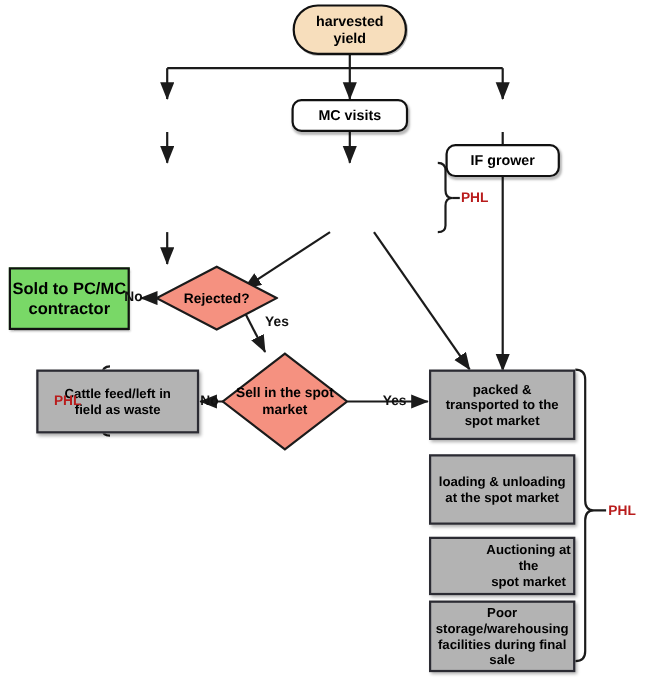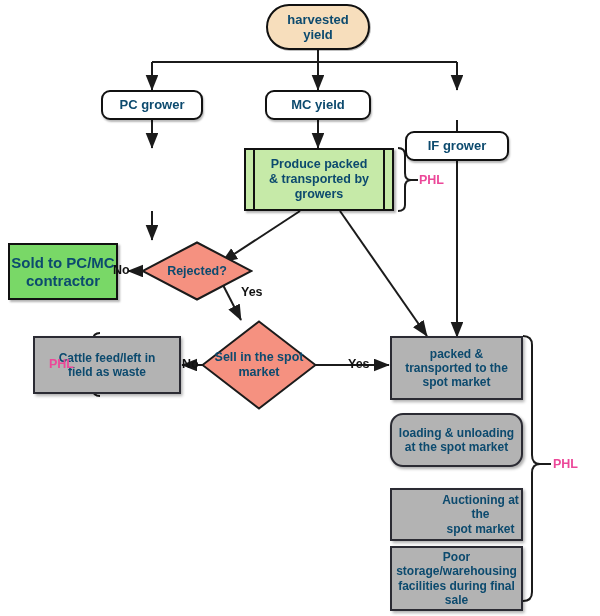--- a/index.html
+++ b/index.html
@@ -28,21 +28,21 @@
     pointer-events: none;
   }
   .node {
     position: absolute;
     box-sizing: border-box;
     display: flex;
     align-items: center;
     justify-content: center;
     text-align: center;
     font-weight: bold;
-    color: #0c4a6e;
+    color: #000000;
     line-height: 1.18;
     white-space: pre-line;
   }
   
   .n-term {
     background: #f7debc;
     border: 2px solid #111111;
     border-radius: 26px;
     font-size: 13px;
     box-shadow: 1px 1px 0 rgba(0,0,0,0.25);
@@ -110,21 +110,21 @@
     font-weight: bold;
     color: #111111;
     background: transparent;
     white-space: nowrap;
   }
   .phl-label {
     position: absolute;
     font-family: "Liberation Sans", sans-serif;
     font-size: 12.5px;
     font-weight: bold;
-    color: #ec4899;
+    color: #b91c1c;
     white-space: nowrap;
   }
 </style>
 </head>
 <body>
 
 <div id="canvas">
 
   <svg class="svg-layer" viewBox="0 0 600 616">
     <defs>
@@ -167,38 +167,30 @@
       <path d="M523,336 Q532,336 532,345 L532,455 Q532,464 540,464 Q532,464 532,473 L532,592 Q532,601 523,601"></path>
       <path d="M540,464 L551,464"></path>
     </g>
   </svg>
 
   <div class="node n-term" style="left:266px; top:4px; width:104px; height:46px;">
     <span>harvested
 yield</span>
   </div>
 
-  <div class="node n-round" style="left:101px; top:90px; width:102px; height:30px;">
-    <span>PC grower</span>
-  </div>
 
   <div class="node n-round" style="left:265px; top:90px; width:106px; height:30px;">
-    <span>MC yield</span>
+    <span>MC visits</span>
   </div>
 
   <div class="node n-round" style="left:405px; top:90px; width:104px; height:30px;margin-top:41px;">
     <span>IF grower</span>
   </div>
 
 
-  <div class="node n-proc" style="left:244px; top:148px; width:150px; height:63px;">
-    <span>Produce packed
-&amp; transported by
-growers</span>
-  </div>
 
   <div class="node n-diamond" style="left:141px; top:241px; width:112px; height:60px;">
     <svg class="diamond-shape" viewBox="0 0 112 60" preserveAspectRatio="none">
       <polygon points="56,1.5 110.5,30 56,58.5 1.5,30" fill="#f59180" stroke="#1b1b1b" stroke-width="2"></polygon>
     </svg>
     <span class="diamond-label">Rejected?</span>
   </div>
 
   <div class="node n-green" style="left:8px; top:243px; width:110px; height:57px;">
     <span>Sold to PC/MC
@@ -217,21 +209,21 @@
     <span>Cattle feed/left in
 field as waste</span>
   </div>
 
   <div class="node n-gray" style="left:390px; top:336px; width:133px; height:64px;">
     <span>packed &amp;
 transported to the
 spot market</span>
   </div>
 
-  <div class="node n-gray" style="left:390px; top:413px; width:133px; height:54px;border-radius:13px;">
+  <div class="node n-gray" style="left:390px; top:413px; width:133px; height:64px;">
     <span>loading &amp; unloading
 at the spot market</span>
   </div>
 
   <div class="node n-gray" style="left:390px; top:488px; width:133px; height:53px;padding-left:48px;">
     <span>Auctioning at the
 spot market</span>
   </div>
 
   <div class="node n-gray" style="left:390px; top:546px; width:133px; height:65px;">

